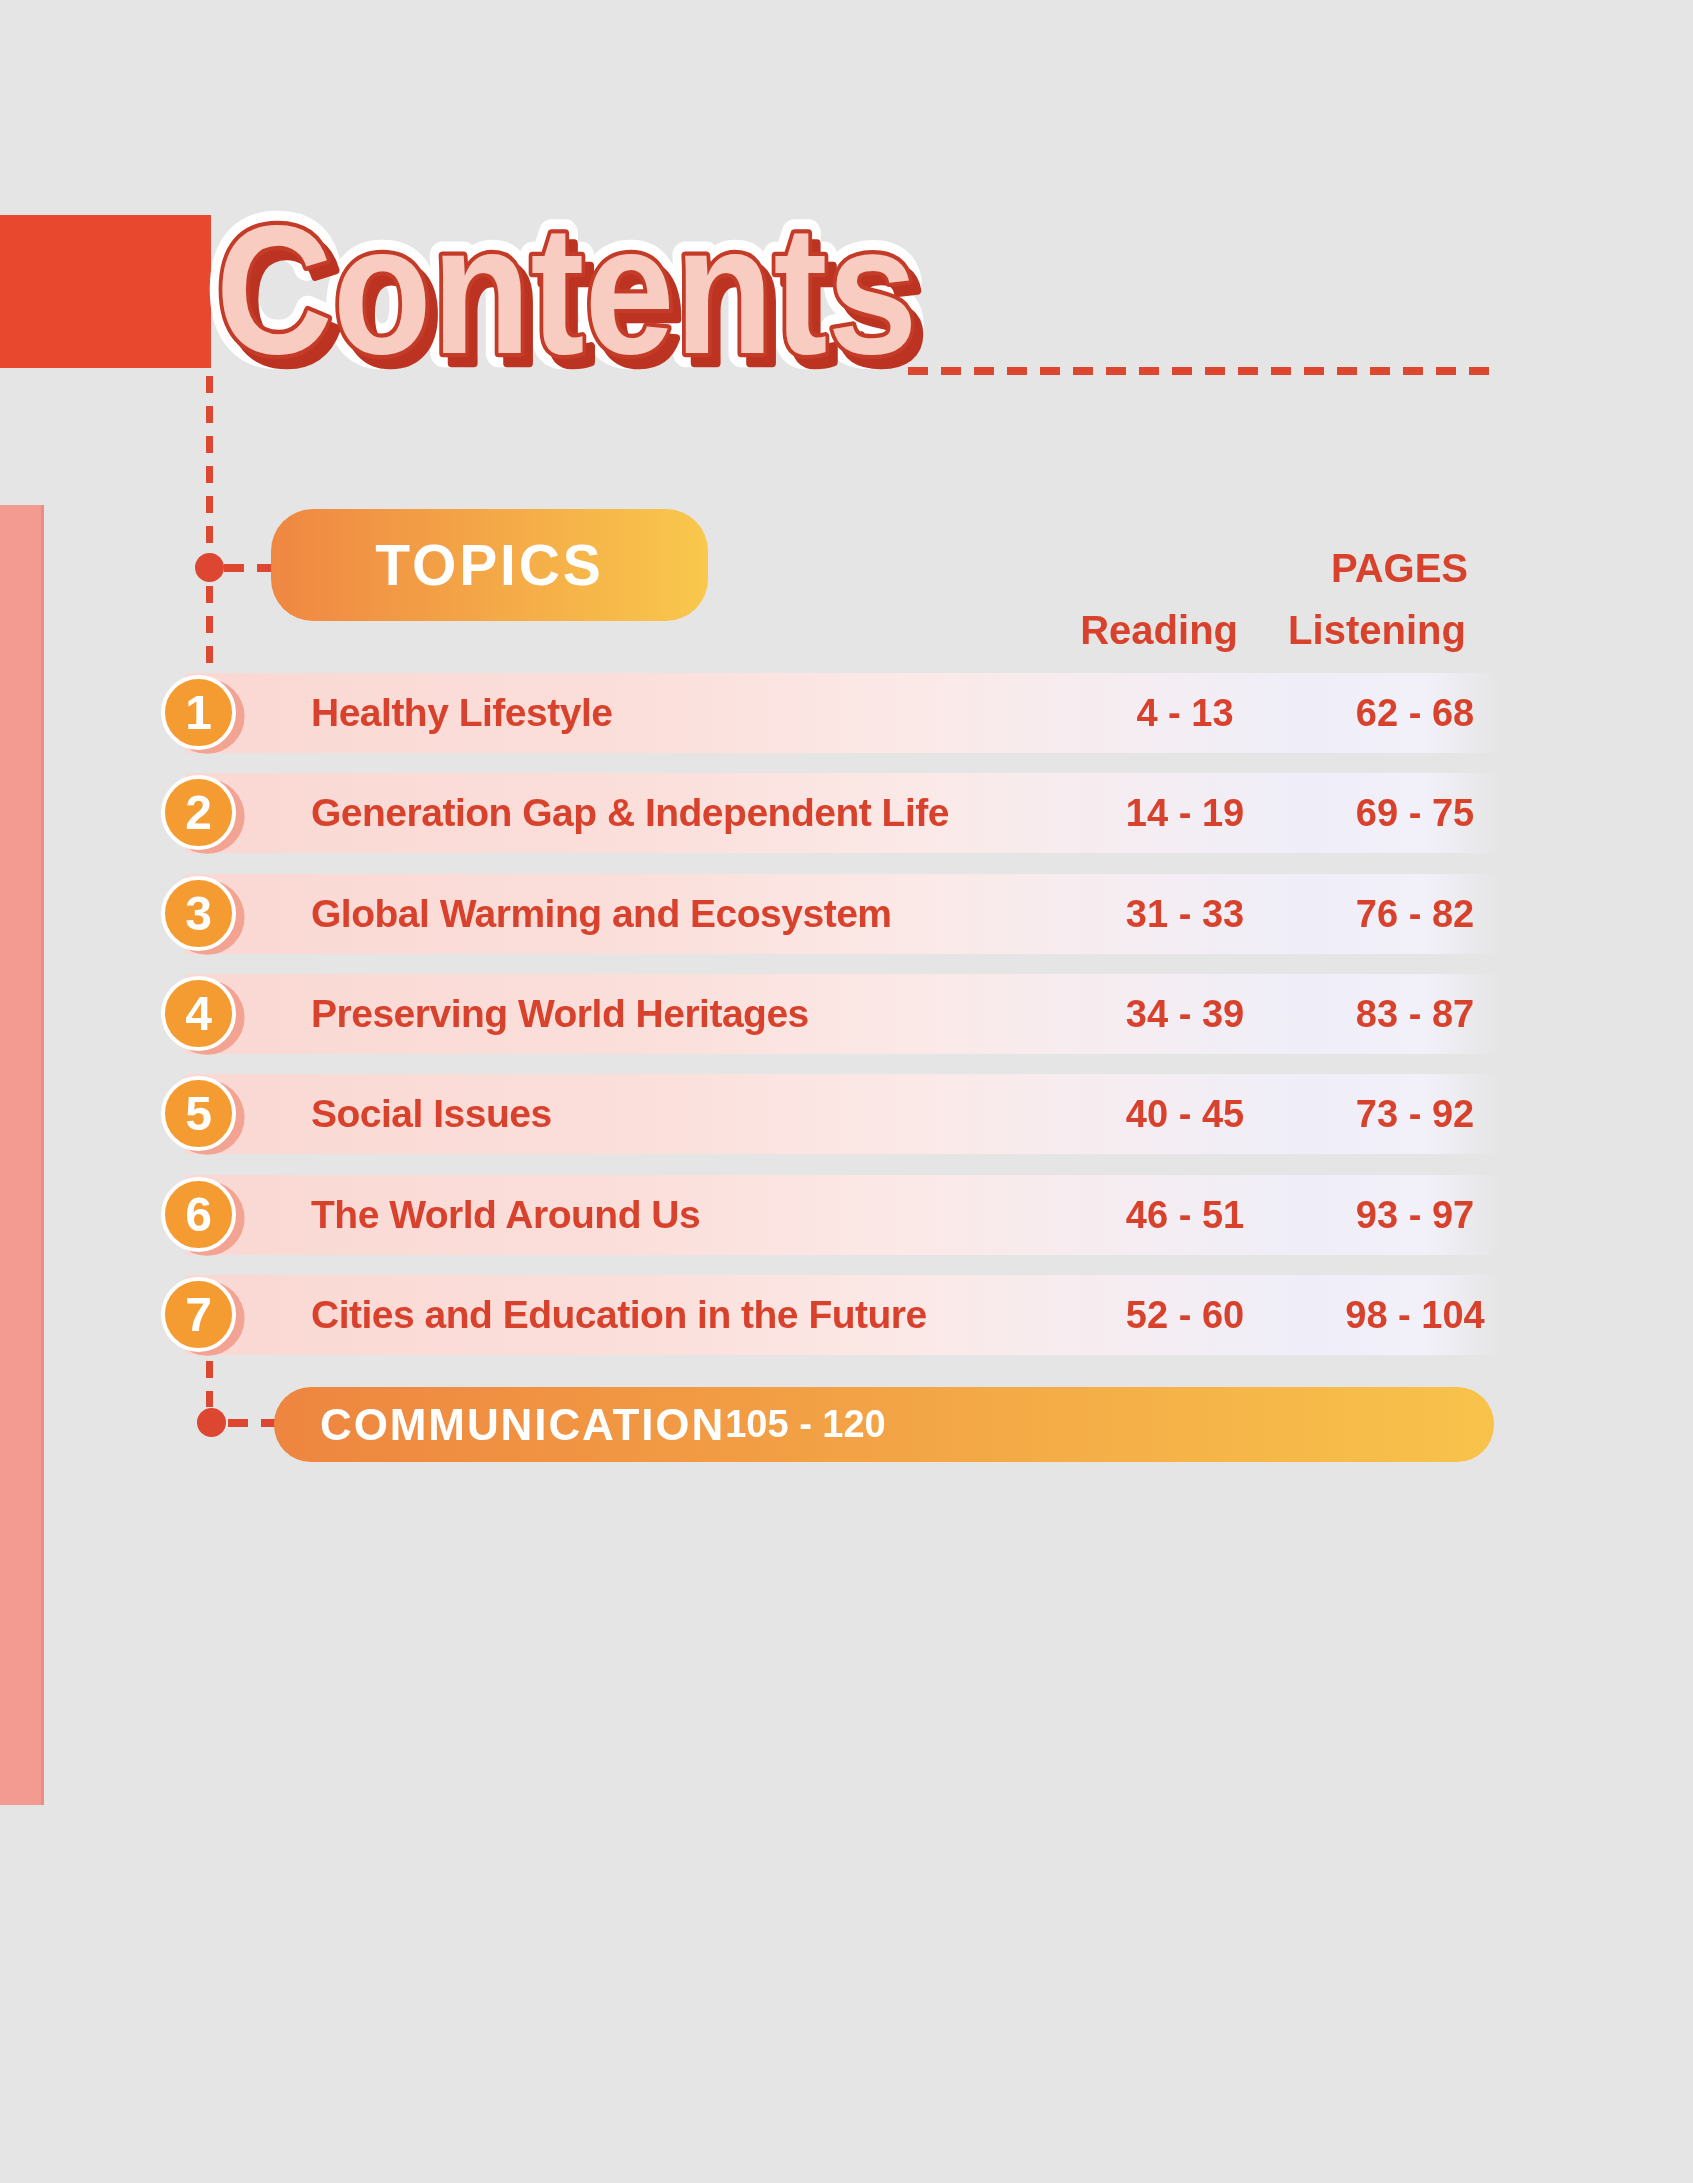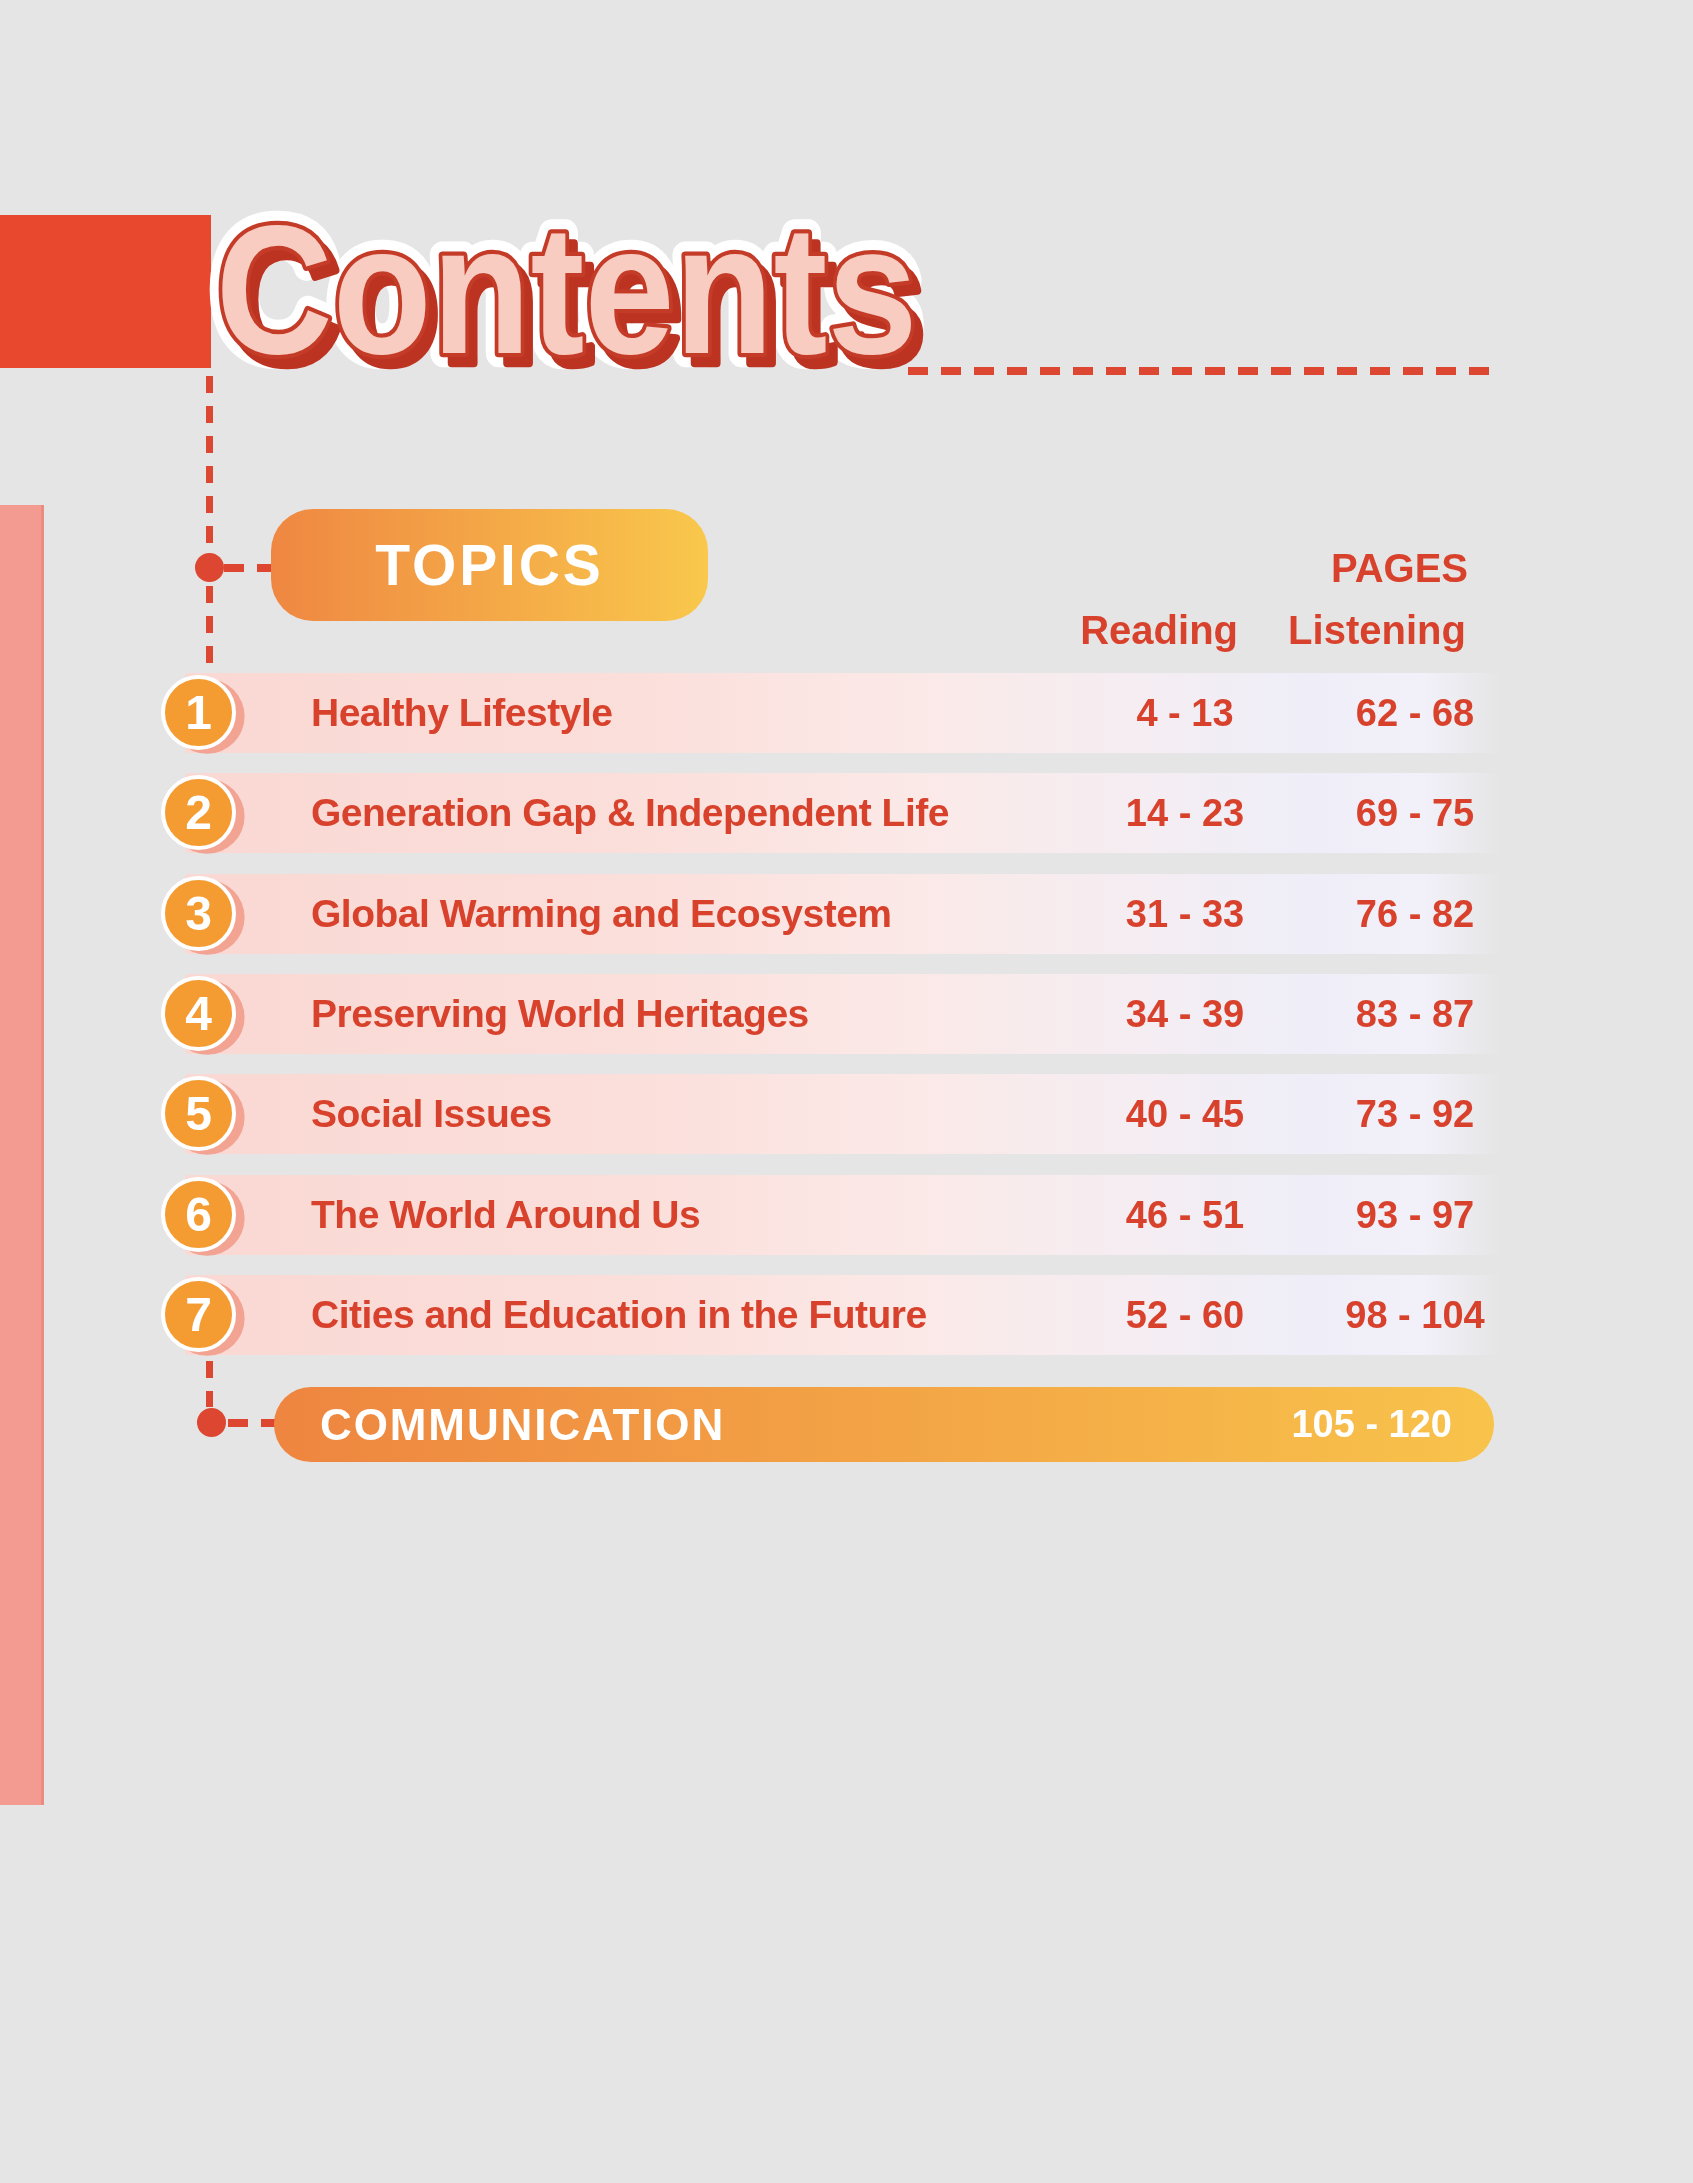--- a/index.html
+++ b/index.html
@@ -55,21 +55,21 @@
   .topic{position:absolute;left:311px;top:0;height:80px;display:flex;align-items:center;
     color:var(--red-text);font-size:39px;font-weight:bold;letter-spacing:-0.5px;white-space:nowrap;}
   .pagecol{position:absolute;top:0;height:80px;width:182px;display:flex;align-items:center;justify-content:center;
     color:var(--red-text);font-size:38px;font-weight:bold;white-space:nowrap;}
   .pagecol.reading{left:1094px;}
   .pagecol.listening{left:1324px;}
 
   
   .comm-bar{position:absolute;left:274px;top:1387px;width:1220px;height:75px;border-radius:37px;
     background:linear-gradient(90deg,#EE8540 0%,#F8C34B 100%);
-    display:flex;align-items:center;justify-content:space-between;padding:0 42px 0 46px;box-sizing:border-box;}
+    display:flex;align-items:center;justify-content:flex-start;padding:0 42px 0 46px;box-sizing:border-box;}
   .comm-bar .comm-label{color:#fff;font-size:44px;font-weight:bold;letter-spacing:1.9px;}
   .comm-bar .comm-pages{color:#fff;font-size:38px;font-weight:bold;}
 </style>
 </head>
 <body>
 
 <div id="page">
 
   <div class="sidebar-strip"></div>
 
@@ -102,21 +102,21 @@
     <div class="topic">Healthy Lifestyle</div>
     <div class="pagecol reading">4 - 13</div>
     <div class="pagecol listening">62 - 68</div>
   </div>
       <div class="row" style="top: 773px;">
     <div class="rowbar"></div>
     <div class="numcircle">
       <span>2</span>
     </div>
     <div class="topic">Generation Gap &amp; Independent Life</div>
-    <div class="pagecol reading">14 - 23</div>
+    <div class="pagecol reading">14 - 19</div>
     <div class="pagecol listening">69 - 75</div>
   </div>
       <div class="row" style="top: 874px;">
     <div class="rowbar"></div>
     <div class="numcircle">
       <span>3</span>
     </div>
     <div class="topic">Global Warming and Ecosystem</div>
     <div class="pagecol reading">31 - 33</div>
     <div class="pagecol listening">76 - 82</div>

